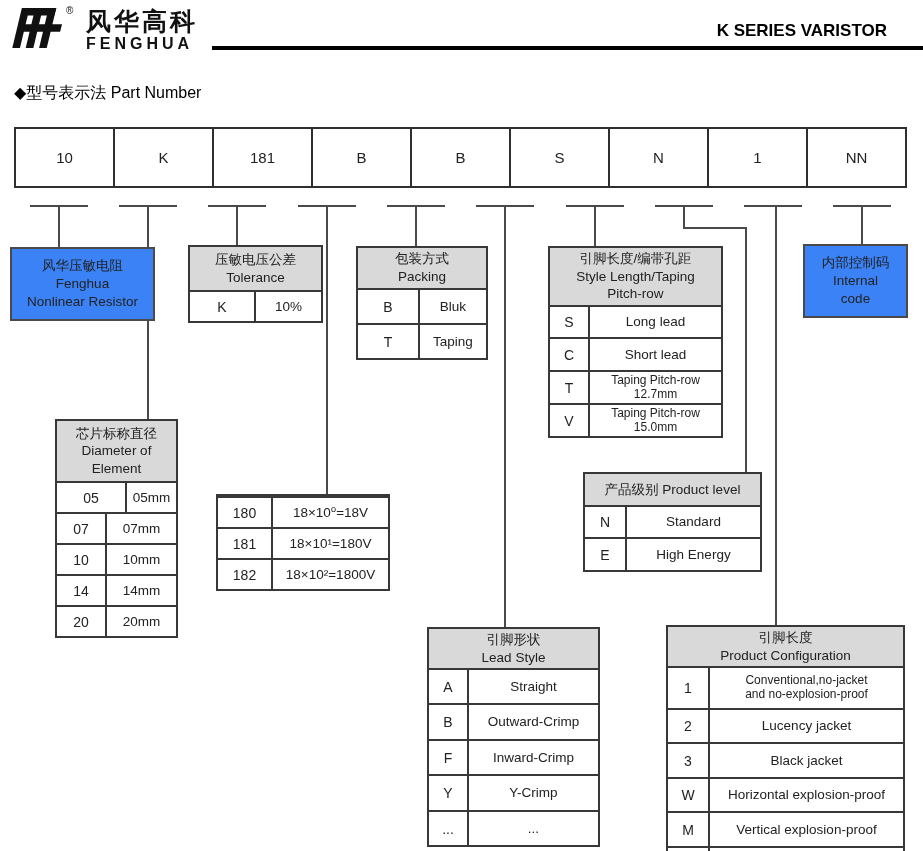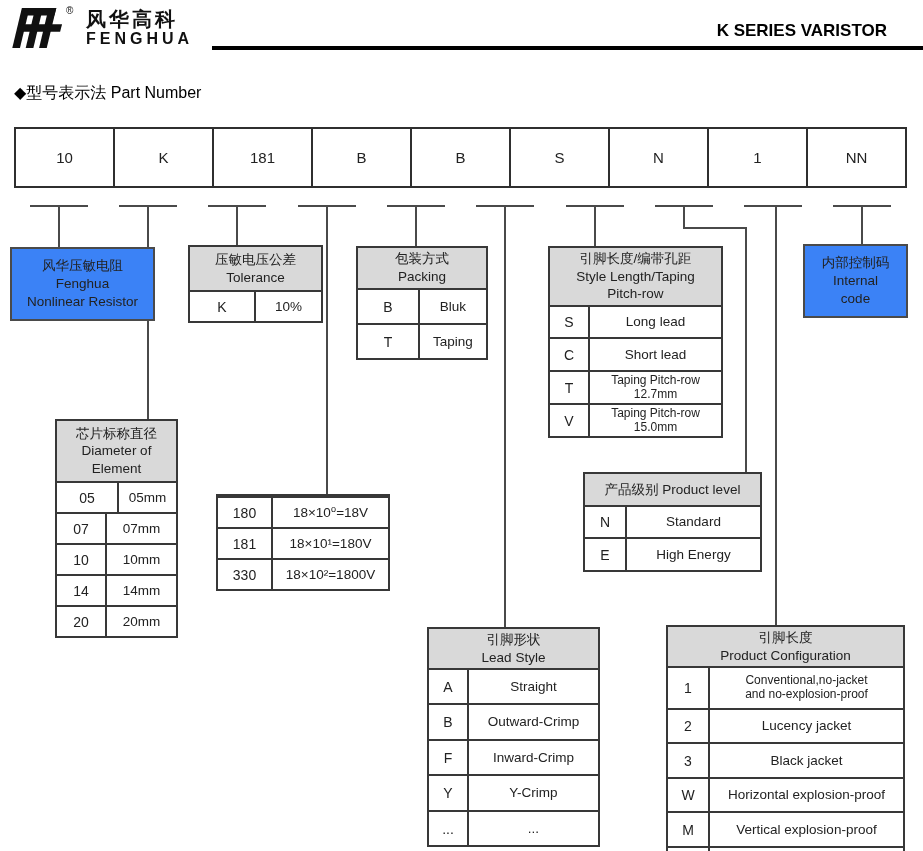--- a/index.html
+++ b/index.html
@@ -6,21 +6,21 @@
   html,body { background:#ffffff; }
   .page {
     position:relative; width:923px; height:851px; background:#ffffff;
     overflow:hidden; color:#1c1c1c;
     font-family:"Liberation Sans","DejaVu Sans",sans-serif;
   }
   
   .emblem { position:absolute; left:12px; top:6px; }
   .regmark { position:absolute; left:66px; top:5px; font-size:10px; color:#111; }
   .brand { position:absolute; left:86px; top:9px; line-height:1; }
-  .brand-cn { font-size:20px; font-weight:bold; letter-spacing:3px; color:#111; }
+  .brand-cn { font-size:25px; font-weight:bold; letter-spacing:3px; color:#111; }
   .brand-en { font-size:16px; font-weight:bold; letter-spacing:4px; color:#111; margin-top:2px; }
   .doc-title { position:absolute; right:36px; top:21px; font-size:17px; font-weight:bold; color:#000; }
   .rule { position:absolute; left:212px; top:46px; width:711px; height:4px; background:#000; }
   .section-title { position:absolute; left:14px; top:83px; font-size:16px; color:#000; }
   
   .pnrow { position:absolute; left:14px; top:127px; width:893px; height:61px;
            border:2px solid #2f2f2f; display:flex; background:#fff; }
   .pncell { flex:1; display:flex; align-items:center; justify-content:center;
             font-size:15px; border-right:2px solid #2f2f2f; color:#222; }
   .pncell:last-child { border-right:none; }
@@ -171,21 +171,21 @@
     </div>
   </div>
 
   <div class="tbl" style="left:55px; top:419px; width:123px;">
     <div class="hd" style="height:60px;">
       <div>芯片标称直径</div>
       <div>Diameter of</div>
       <div>Element</div>
     </div>
     <div class="tr" style="height:31px;">
-      <div class="code" style="width:62px;">05</div>
+      <div class="code" style="width:70px;">05</div>
       <div class="desc">
           <div>05mm</div>
         </div>
     </div>
     <div class="tr" style="height:31px;">
       <div class="code" style="width:50px;">07</div>
       <div class="desc">
           <div>07mm</div>
         </div>
     </div>
@@ -216,21 +216,21 @@
           <div>18×10⁰=18V</div>
         </div>
     </div>
     <div class="tr" style="height:31px;">
       <div class="code" style="width:55px;">181</div>
       <div class="desc">
           <div>18×10¹=180V</div>
         </div>
     </div>
     <div class="tr" style="height:31px;">
-      <div class="code" style="width:55px;">330</div>
+      <div class="code" style="width:55px;">182</div>
       <div class="desc">
           <div>18×10²=1800V</div>
         </div>
     </div>
   </div>
 
   <div class="tbl" style="left:583px; top:472px; width:179px;">
     <div class="hd" style="height:31px;">
       <div>产品级别 Product level</div>
     </div>

